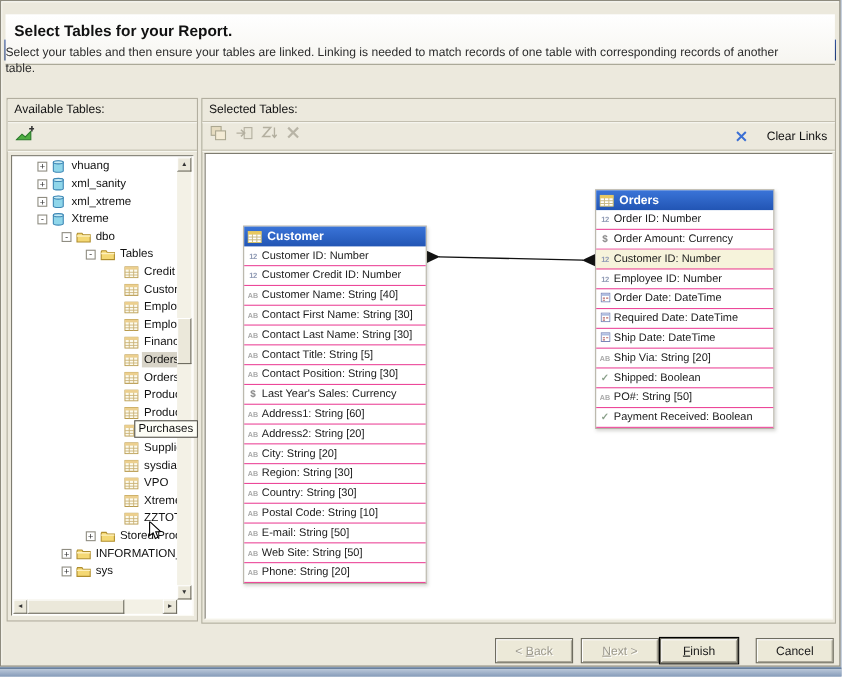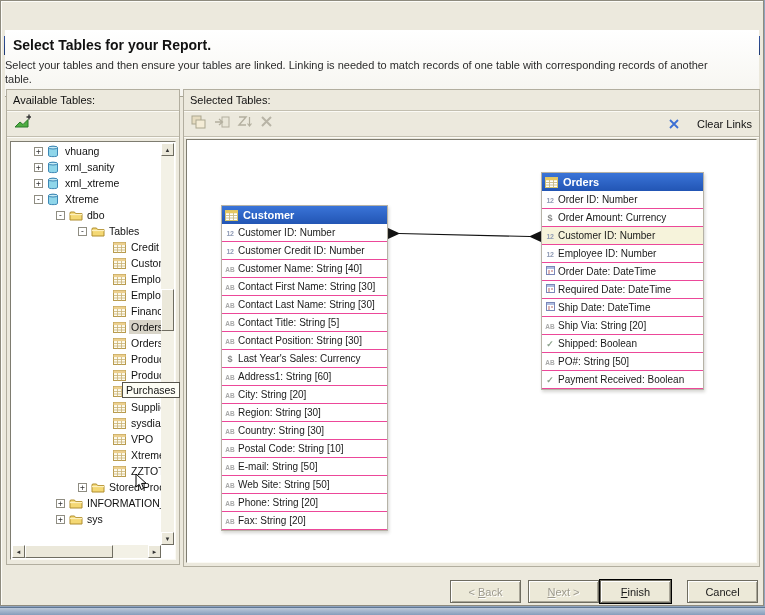--- a/index.html
+++ b/index.html
@@ -32,21 +32,21 @@
     width:18px; height:15px; margin-left:2px; flex:none;
     background:#d9d6cc; border:1px solid;
     border-color:#ffffff #5b594e #5b594e #ffffff;
     display:inline-flex; align-items:center; justify-content:center;
     font-size:11px; font-weight:bold; color:#1a1a1a; cursor:default;
   }
   .g-min { width:7px; height:2px; background:#1a1a1a; margin-top:7px; }
   .g-max { width:8px; height:7px; border:1px solid #1a1a1a; border-top:2px solid #1a1a1a; }
   
   .headerband {
-    position:absolute; left:4px; top:29px; right:4px; height:67px;
+    position:absolute; left:4px; top:12px; right:4px; height:46px;
     background:linear-gradient(#ffffff,#f6f5f0);
     border-bottom:1px solid #a5a292;
   }
   .hb-title { margin:7px 0 0 8px; font-size:14px; font-weight:bold; color:#111; }
   .hb-desc { margin:6px 0 0 0; font-size:11px; line-height:13.5px; color:#2c2c2c; width:715px; }
   
   .panel { position:absolute; border:1px solid #b2ae9f; background:#ece9dd; }
   .left-panel  { left:5px;  top:88px; width:174px; height:476px; }
   .right-panel { left:182px; top:88px; width:577px; height:478px; }
   .p-label {
@@ -549,20 +549,24 @@
           <div class="frow">
             <span class="ficon"><span class="fi-cur">$</span></span>
             <span>Last Year's Sales: Currency</span>
           </div>
           <div class="frow">
             <span class="ficon"><span class="fi-str">AB</span></span>
             <span>Address1: String [60]</span>
           </div>
           <div class="frow">
             <span class="ficon"><span class="fi-str">AB</span></span>
+            <span>Address2: String [20]</span>
+          </div>
+          <div class="frow">
+            <span class="ficon"><span class="fi-str">AB</span></span>
             <span>City: String [20]</span>
           </div>
           <div class="frow">
             <span class="ficon"><span class="fi-str">AB</span></span>
             <span>Region: String [30]</span>
           </div>
           <div class="frow">
             <span class="ficon"><span class="fi-str">AB</span></span>
             <span>Country: String [30]</span>
           </div>
@@ -574,24 +578,20 @@
             <span class="ficon"><span class="fi-str">AB</span></span>
             <span>E-mail: String [50]</span>
           </div>
           <div class="frow">
             <span class="ficon"><span class="fi-str">AB</span></span>
             <span>Web Site: String [50]</span>
           </div>
           <div class="frow">
             <span class="ficon"><span class="fi-str">AB</span></span>
             <span>Phone: String [20]</span>
-          </div>
-          <div class="frow">
-            <span class="ficon"><span class="fi-str">AB</span></span>
-            <span>Fax: String [20]</span>
           </div>
         </div>
       <div class="tbox orders">
           <div class="tbox-header">
             <span style="display: flex;">
               <svg width="13" height="11" viewBox="0 0 13 11">
                 <rect x="0.5" y="0.5" width="12" height="10" fill="#fff" stroke="#d8c468"></rect>
                 <rect x="0.5" y="0.5" width="12" height="2.8" fill="#e8c860"></rect>
                 <path d="M4.5 3 V10.5 M8.5 3 V10.5 M0.5 5.5 H12.5 M0.5 8 H12.5" stroke="#c9ba84" stroke-width="0.9"></path>
               </svg>

